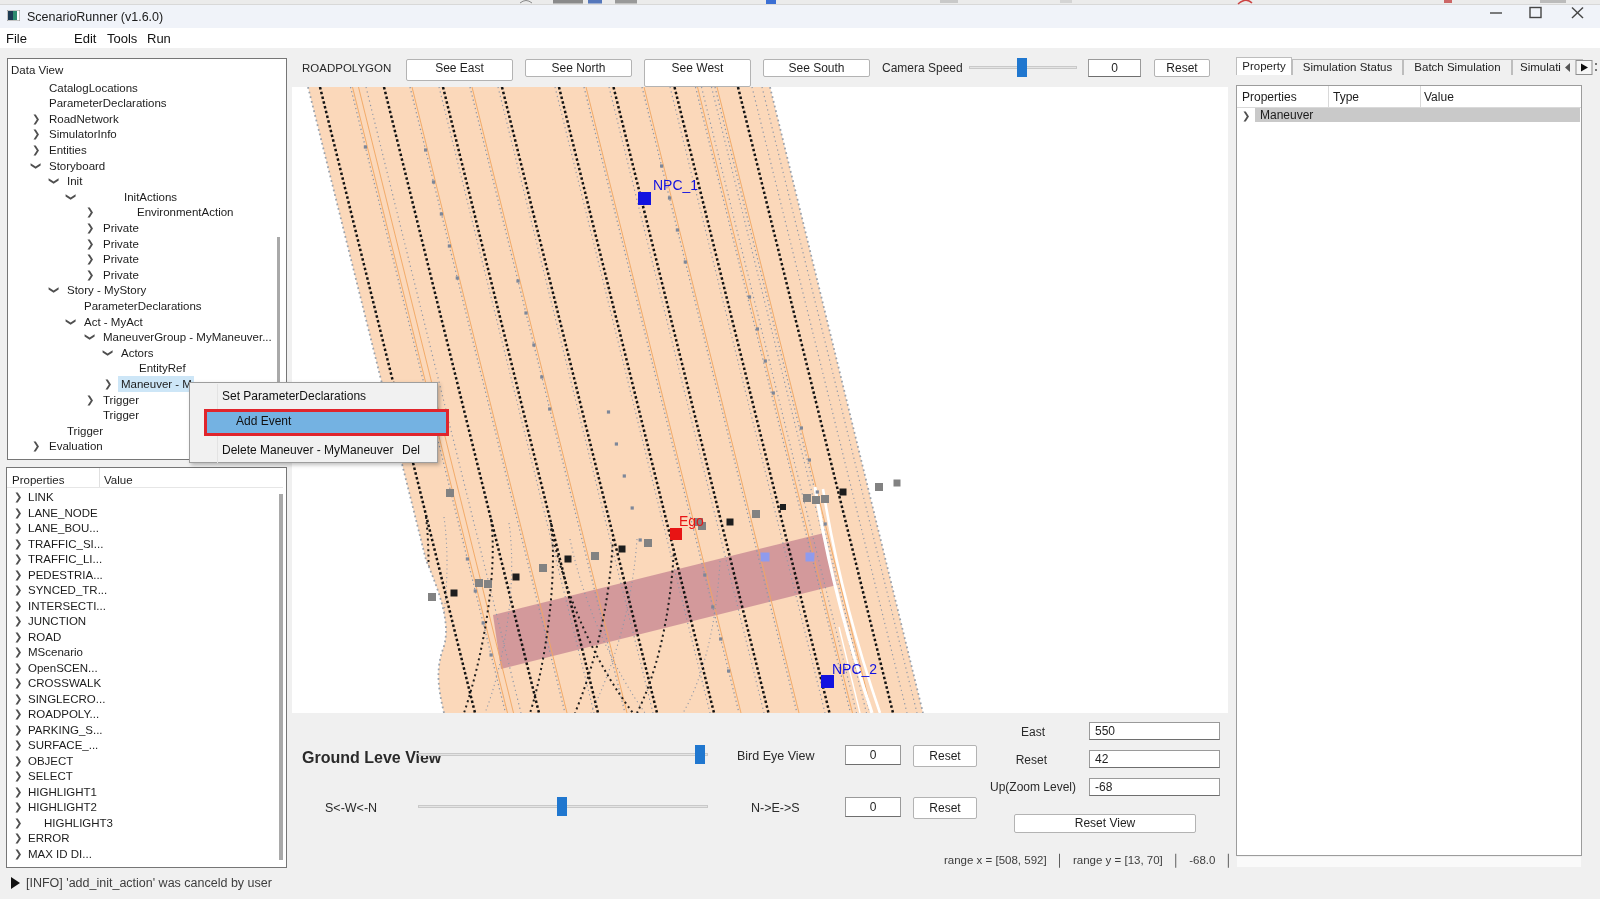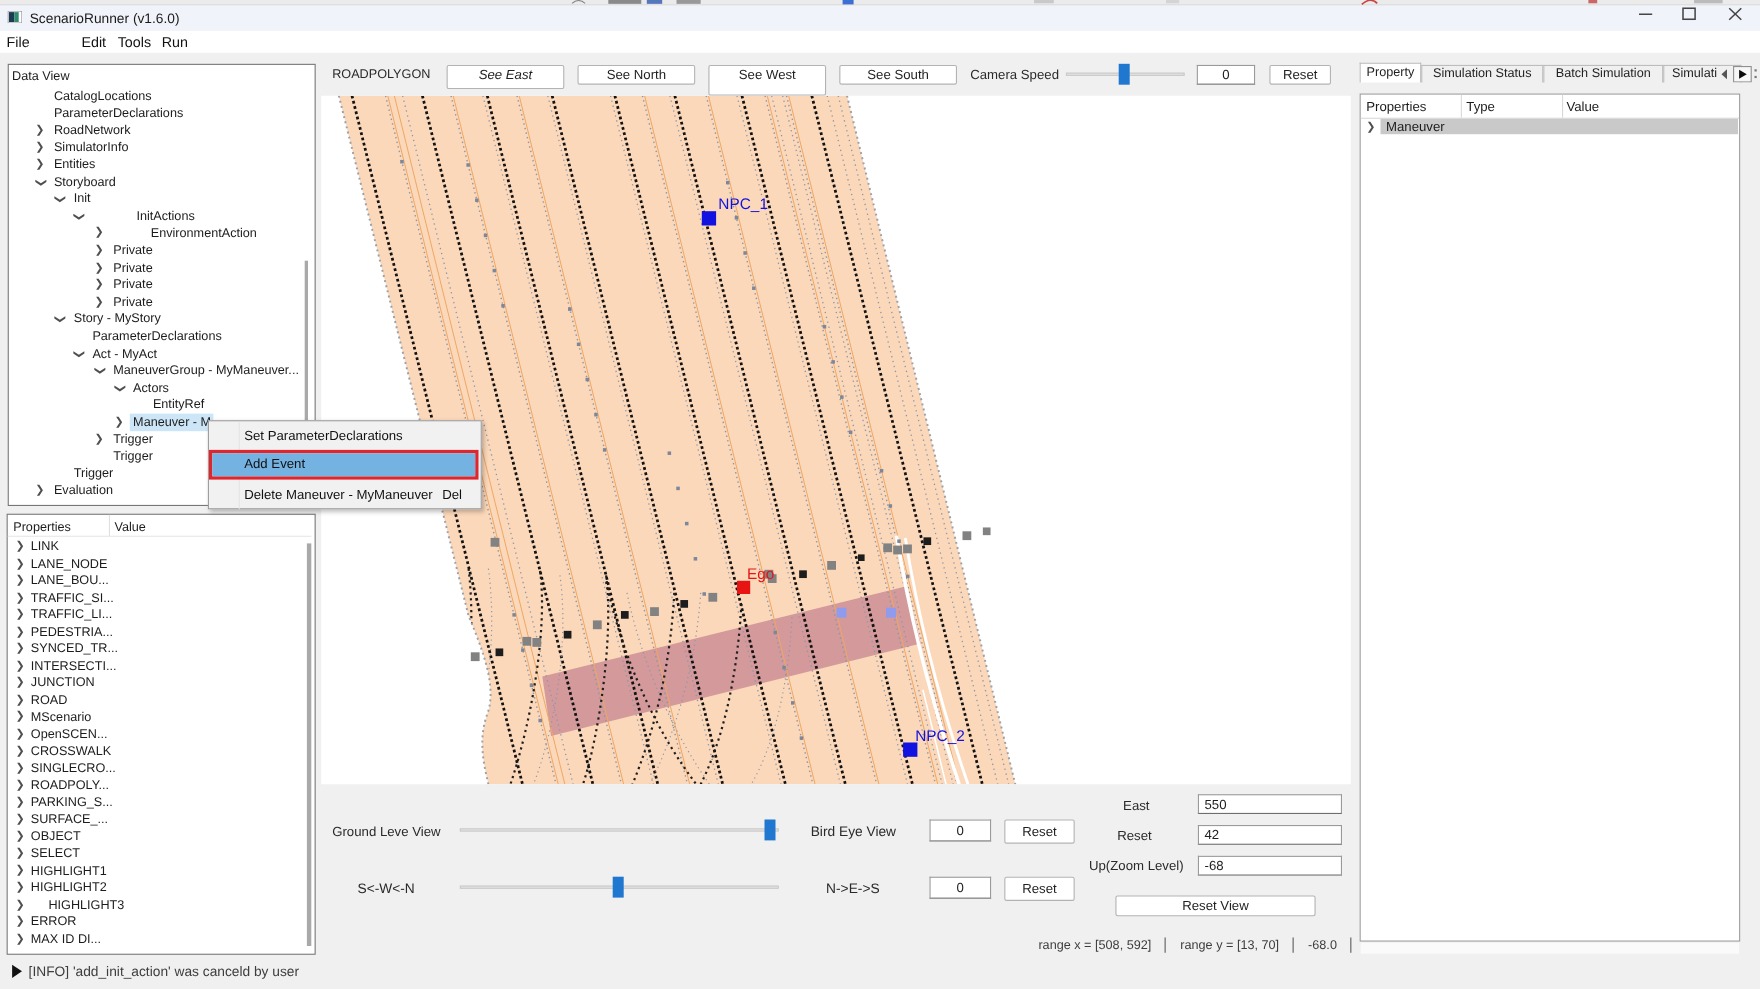--- a/index.html
+++ b/index.html
@@ -31,21 +31,21 @@
 .track { position:absolute; height:3px; background:#e4e4e4; border:1px solid #c9c9c9; }
 .thumb { position:absolute; width:10px; height:19px; background:#2077cf; }
 
 #canvas { left:292px; top:87px; width:936px; height:626px; background:#fff; }
 
 .tab { position:absolute; font-size:11.5px; color:#1f1f1f; text-align:center; border:1px solid #bdbdbd; border-bottom:none; background:#f0f0f0; }
 #rtable { left:1236px; top:85px; width:346px; height:771px; background:#fff; border:1px solid #9c9c9c; }
 
 #ctxmenu { left:189px; top:382px; width:249px; height:81px; background:#f1f1f1; border:1px solid #9e9e9e; box-shadow:2px 2px 4px rgba(0,0,0,0.25); }
 .cmi { position:absolute; font-size:12px; color:#111; white-space:nowrap; }
-#redbox { position:absolute; left:0; top:26px; width:245px; height:27px; border:3px solid #e0252c;text-align:right; }
+#redbox { position:absolute; left:14px; top:26px; width:245px; height:27px; border:3px solid #e0252c;text-align:right; }
 #bluebar { position:absolute; left:0px; top:0px; width:239px; height:21px; background:#74b2e2; }
 </style>
 </head>
 <body>
 <div id="topstrip" class="abs"></div>
 <svg class="abs" style="left:0;top:0;" width="1600" height="5" viewBox="0 0 1600 5">
     <rect x="553" y="0" width="30" height="3.5" fill="#8a8a8a"></rect>
     <rect x="588" y="0" width="14" height="3.5" fill="#5577bb"></rect>
     <rect x="615" y="0" width="22" height="3.5" fill="#999"></rect>
     <rect x="766" y="0" width="10" height="4" fill="#3b6fd4"></rect>
@@ -179,21 +179,21 @@
     <div class="prow" style="left:22px; top:363px;">ERROR</div>
     <div class="tarr" style="left:8px; top:378.5px;">❯</div>
     <div class="prow" style="left:22px; top:378.5px;">MAX ID DI...</div>
   </div>
 <div id="propscroll" class="abs"></div>
 
 <div id="stattri" class="abs"></div>
 <div id="stattext" class="abs">[INFO]  'add_init_action' was canceld by user</div>
 
 <div class="lbl" style="left:302px; top:62px; font-size:11.5px;">ROADPOLYGON</div>
-<div class="btn" style="left:406px; top:59px; width:107px; height:22px; line-height:16px;font-style:italic;">See East</div>
+<div class="btn" style="left:406px; top:59px; width:107px; height:22px; line-height:16px;">See East</div>
 <div class="btn" style="left:525px; top:59px; width:107px; height:18px; line-height:16px;">See North</div>
 <div class="btn" style="left:644px; top:59px; width:107px; height:28px; line-height:16px;">See West</div>
 <div class="btn" style="left:763px; top:59px; width:107px; height:18px; line-height:16px;">See South</div>
 <div class="lbl" style="left:882px; top:61px;">Camera Speed</div>
 <div class="track" style="left:969px; top:66px; width:108px;"></div>
 <div class="thumb" style="left:1017px; top:58px;"></div>
 <div class="inpt" style="left:1088px; top:59px; width:53px; height:18px; text-align:center; line-height:16px;">0</div>
 <div class="btn" style="left:1154px; top:59px; width:56px; height:18px; line-height:16px;">Reset</div>
 
 <div id="canvas" class="abs"><svg width="936" height="626" viewBox="0 0 936 626">
@@ -316,21 +316,21 @@
       <rect x="468.5" y="465.5" width="9" height="9" fill="#8f9bee"></rect>
       <rect x="513.5" y="465.5" width="9" height="9" fill="#8f9bee"></rect>
       <rect x="378" y="441" width="12" height="12" fill="#e81414"></rect>
       <text x="387" y="439" font-size="14" fill="#e81414" font-family="Liberation Sans, sans-serif">Ego</text>
       <rect x="346" y="105" width="13" height="13" fill="#1212e0"></rect>
       <text x="361" y="103" font-size="14" fill="#1212e0" font-family="Liberation Sans, sans-serif">NPC_1</text>
       <rect x="529" y="588" width="13" height="13" fill="#1212e0"></rect>
       <text x="540" y="587" font-size="14" fill="#1212e0" font-family="Liberation Sans, sans-serif">NPC_2</text>
     </svg></div>
 
-<div class="lbl" style="left:302px; top:749px; font-size:12px;">Ground Leve  View</div>
+<div class="lbl" style="left:302px; top:749px; font-size:16px;font-weight:bold;">Ground Leve  View</div>
 <div class="track" style="left:418px; top:753px; width:290px;"></div>
 <div class="thumb" style="left:695px; top:745px;"></div>
 <div class="lbl" style="left:737px; top:749px; font-size:12.5px;">Bird Eye View</div>
 <div class="inpt" style="left:845px; top:745px; width:56px; height:20px; text-align:center; line-height:18px;">0</div>
 <div class="btn" style="left:913px; top:745px; width:64px; height:22px; line-height:20px;">Reset</div>
 <div class="lbl" style="left:325px; top:801px; font-size:12.5px;">S&lt;-W&lt;-N</div>
 <div class="track" style="left:418px; top:805px; width:290px;"></div>
 <div class="thumb" style="left:557px; top:797px;"></div>
 <div class="lbl" style="left:751px; top:801px; font-size:12.5px;">N-&gt;E-&gt;S</div>
 <div class="inpt" style="left:845px; top:797px; width:56px; height:20px; text-align:center; line-height:18px;">0</div>

